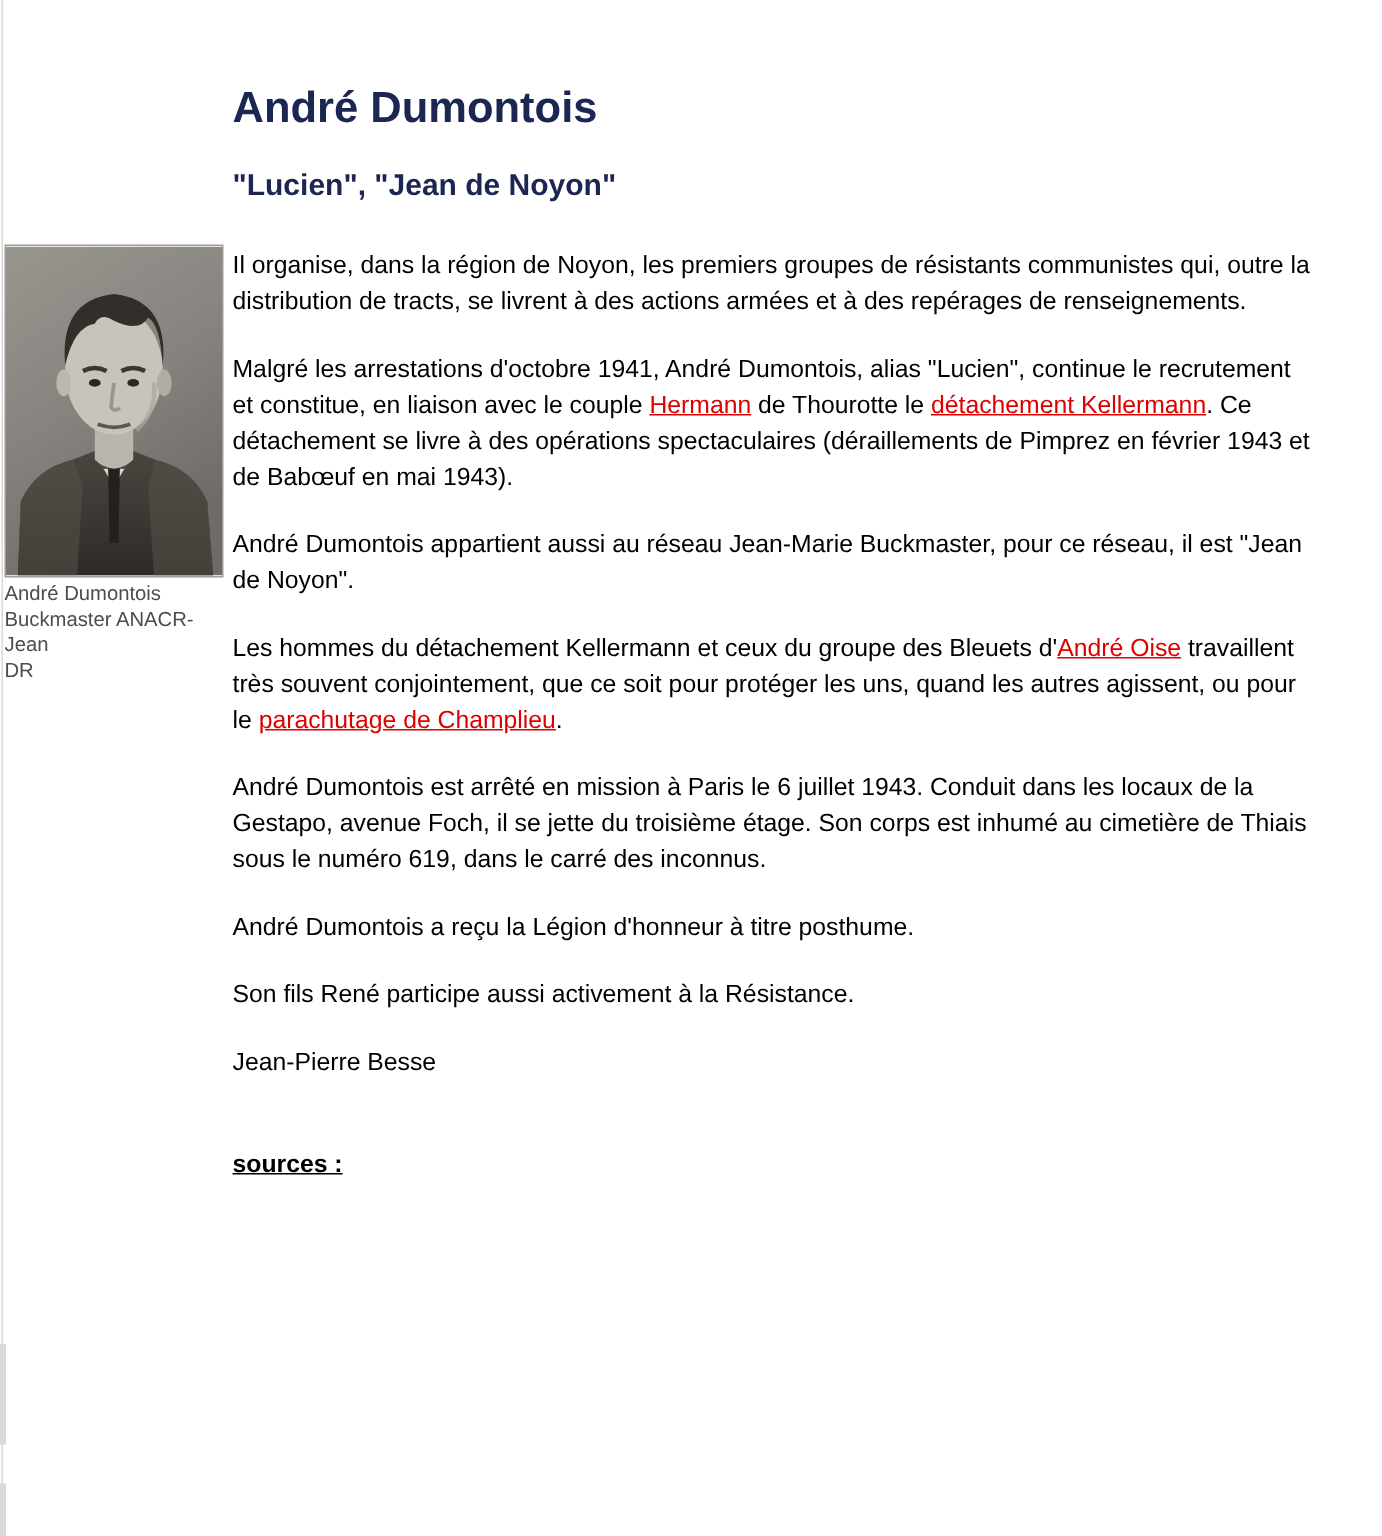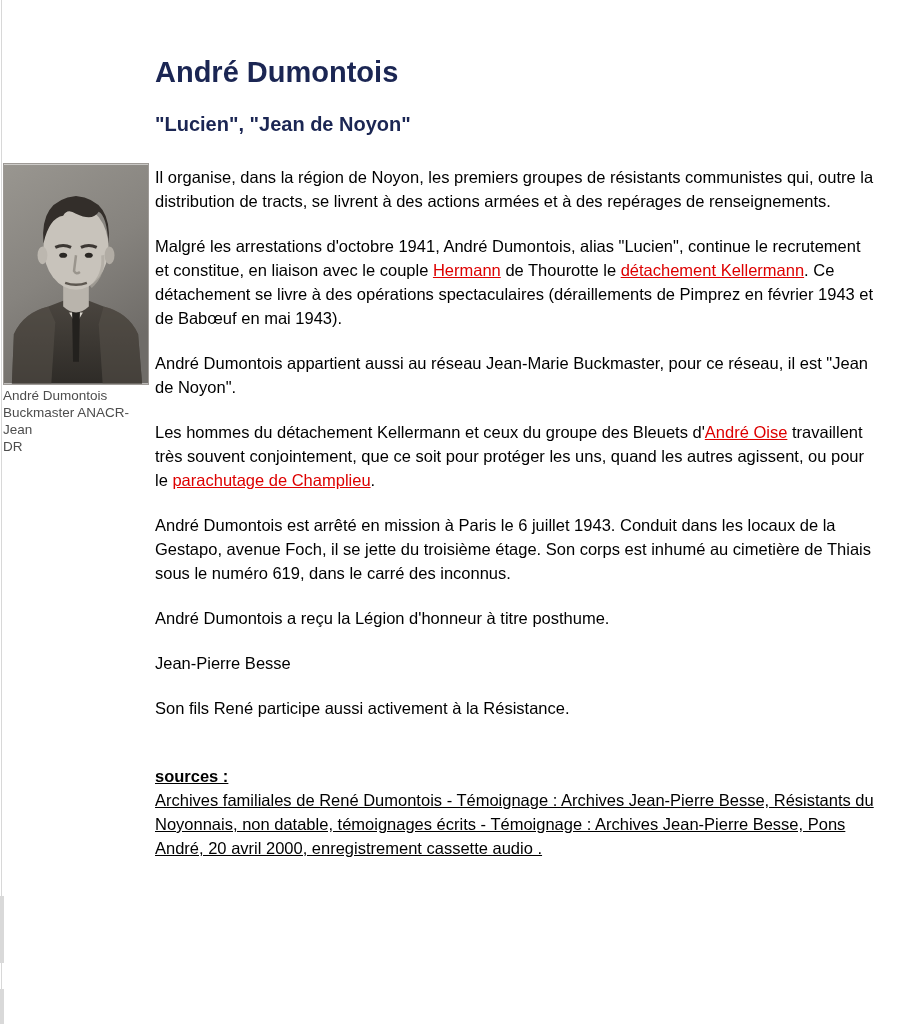--- a/index.html
+++ b/index.html
@@ -140,23 +140,22 @@
     <h1 class="page-title">André Dumontois</h1>
     <h2 class="page-subtitle">"Lucien", "Jean de Noyon"</h2>
 
     <div>
         <p class="para"><span>Il organise, dans la région de Noyon, les premiers groupes de résistants communistes qui, outre la distribution de tracts, se livrent à des actions armées et à des repérages de renseignements.</span></p>
         <p class="para"><span>Malgré les arrestations d'octobre 1941, André Dumontois, alias "Lucien", continue le recrutement et constitue, en liaison avec le couple </span><a class="link" href="#">Hermann</a><span> de Thourotte le </span><a class="link" href="#">détachement Kellermann</a><span>. Ce détachement se livre à des opérations spectaculaires (déraillements de Pimprez en février 1943 et de Babœuf en mai 1943).</span></p>
         <p class="para"><span>André Dumontois appartient aussi au réseau Jean-Marie Buckmaster, pour ce réseau, il est "Jean de Noyon".</span></p>
         <p class="para"><span>Les hommes du détachement Kellermann et ceux du groupe des Bleuets d'</span><a class="link" href="#">André Oise</a><span> travaillent très souvent conjointement, que ce soit pour protéger les uns, quand les autres agissent, ou pour le </span><a class="link" href="#">parachutage de Champlieu</a><span>.</span></p>
         <p class="para"><span>André Dumontois est arrêté en mission à Paris le 6 juillet 1943. Conduit dans les locaux de la </span><span class="italic">Gestapo</span><span>, avenue Foch, il se jette du troisième étage. Son corps est inhumé au cimetière de Thiais sous le numéro 619, dans le carré des inconnus.</span></p>
         <p class="para"><span>André Dumontois a reçu la Légion d'honneur à titre posthume.</span></p>
+        <p class="para"><span>Son fils René participe aussi activement à la Résistance.</span></p>
         <p class="para"><span>Jean-Pierre Besse</span></p>
-        <p class="para"><span>Son fils René participe aussi activement à la Résistance.</span></p>
       </div>
 
     <div class="sources">
       <div class="sources-heading">sources :</div>
-      <div class="sources-text">Archives familiales de René Dumontois - Témoignage : Archives Jean-Pierre Besse, Résistants du Noyonnais, non datable, témoignages écrits - Témoignage : Archives Jean-Pierre Besse, Pons André, 20 avril 2000, enregistrement cassette audio .</div>
     </div>
   </div>
 
 </div>
 
 </body></html>

